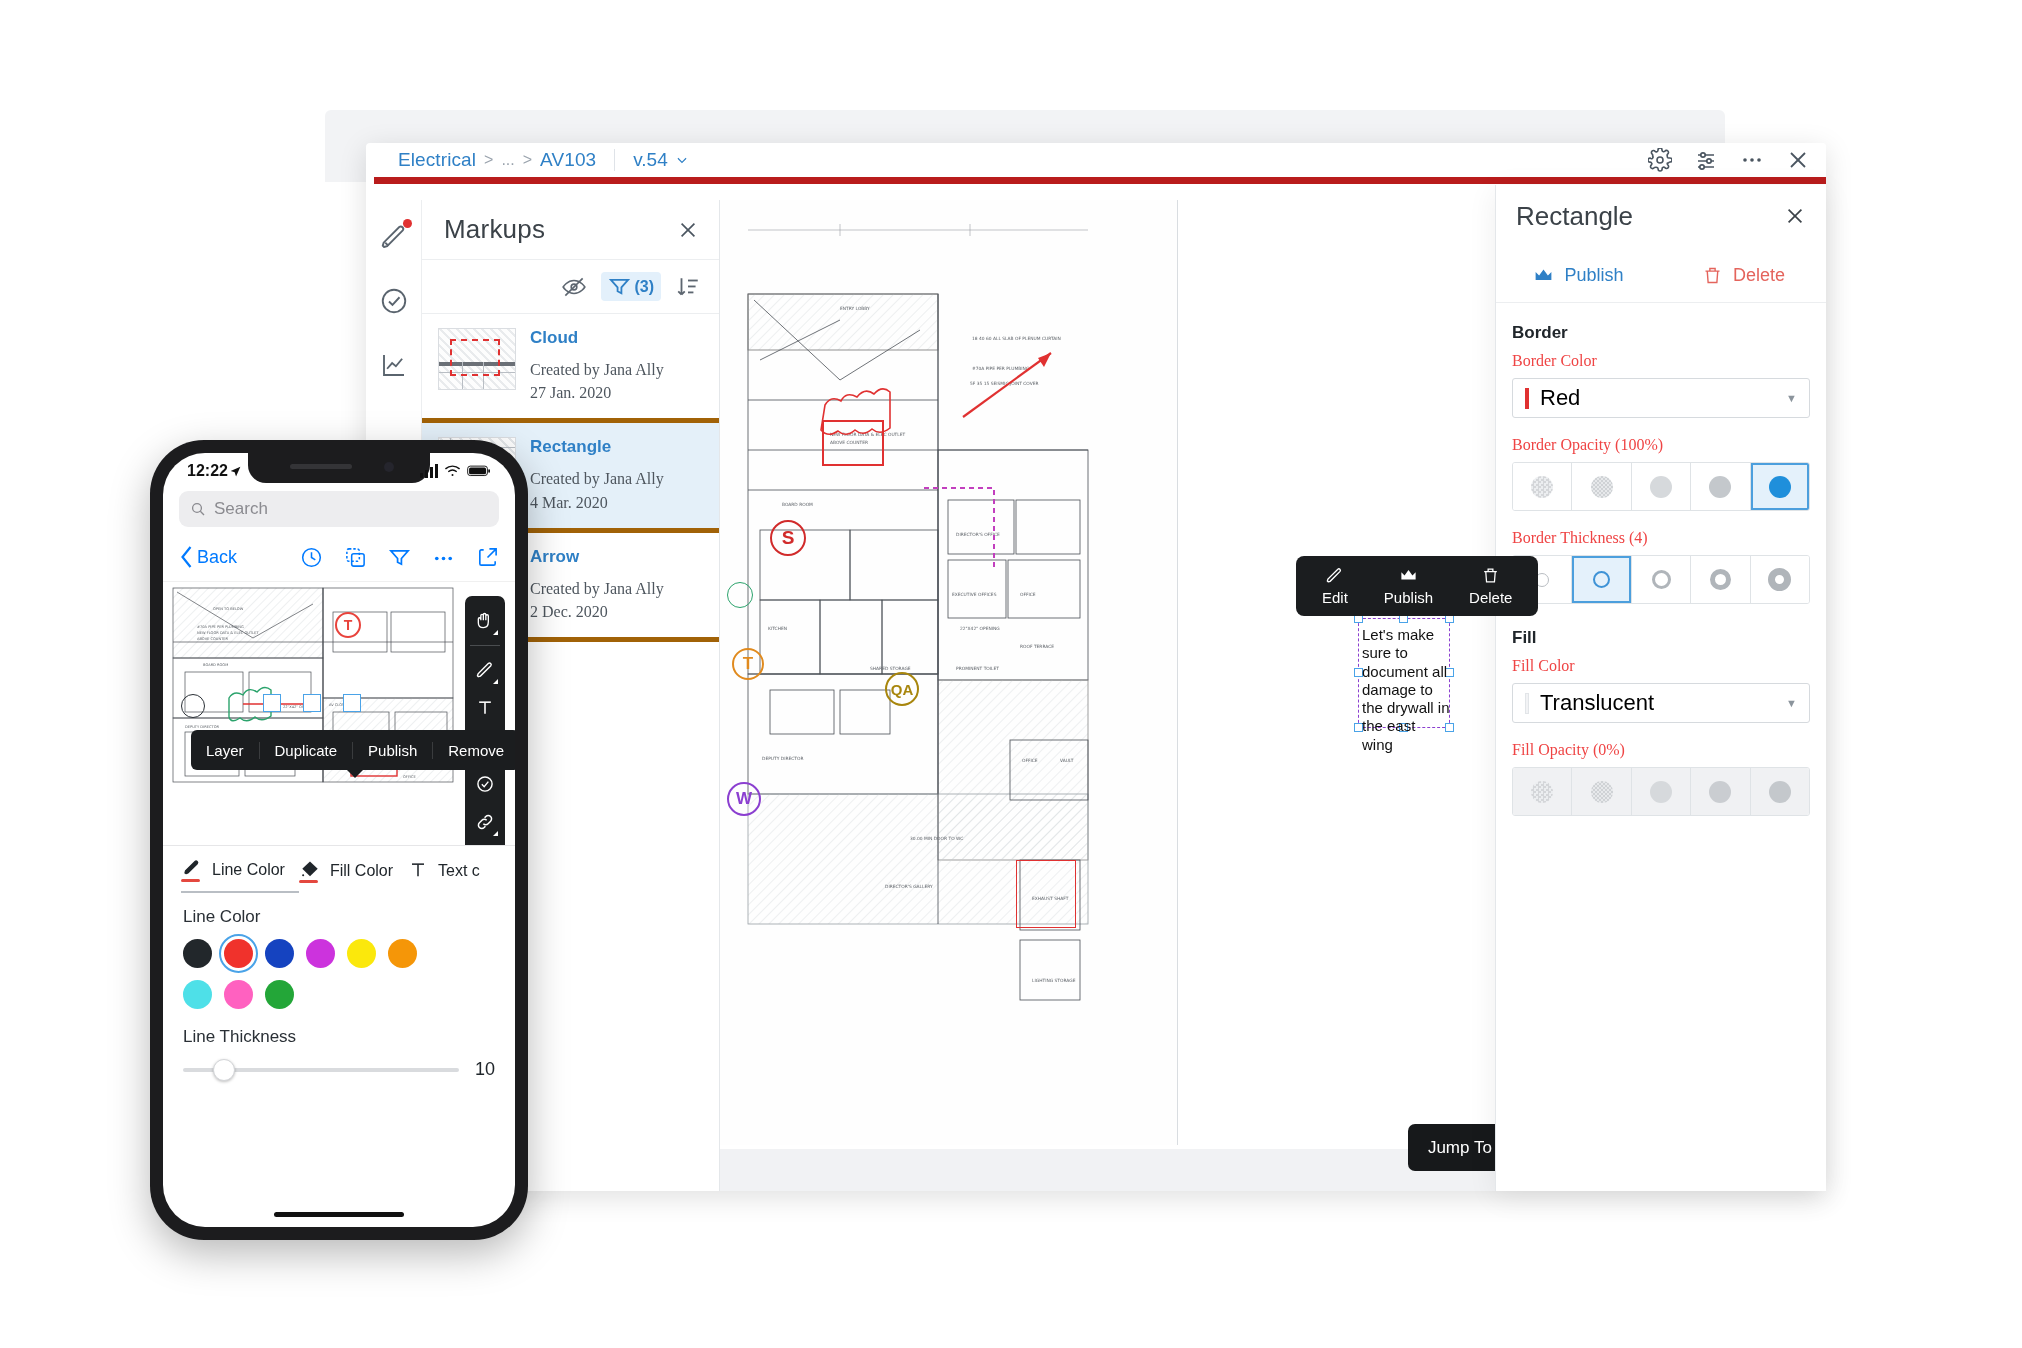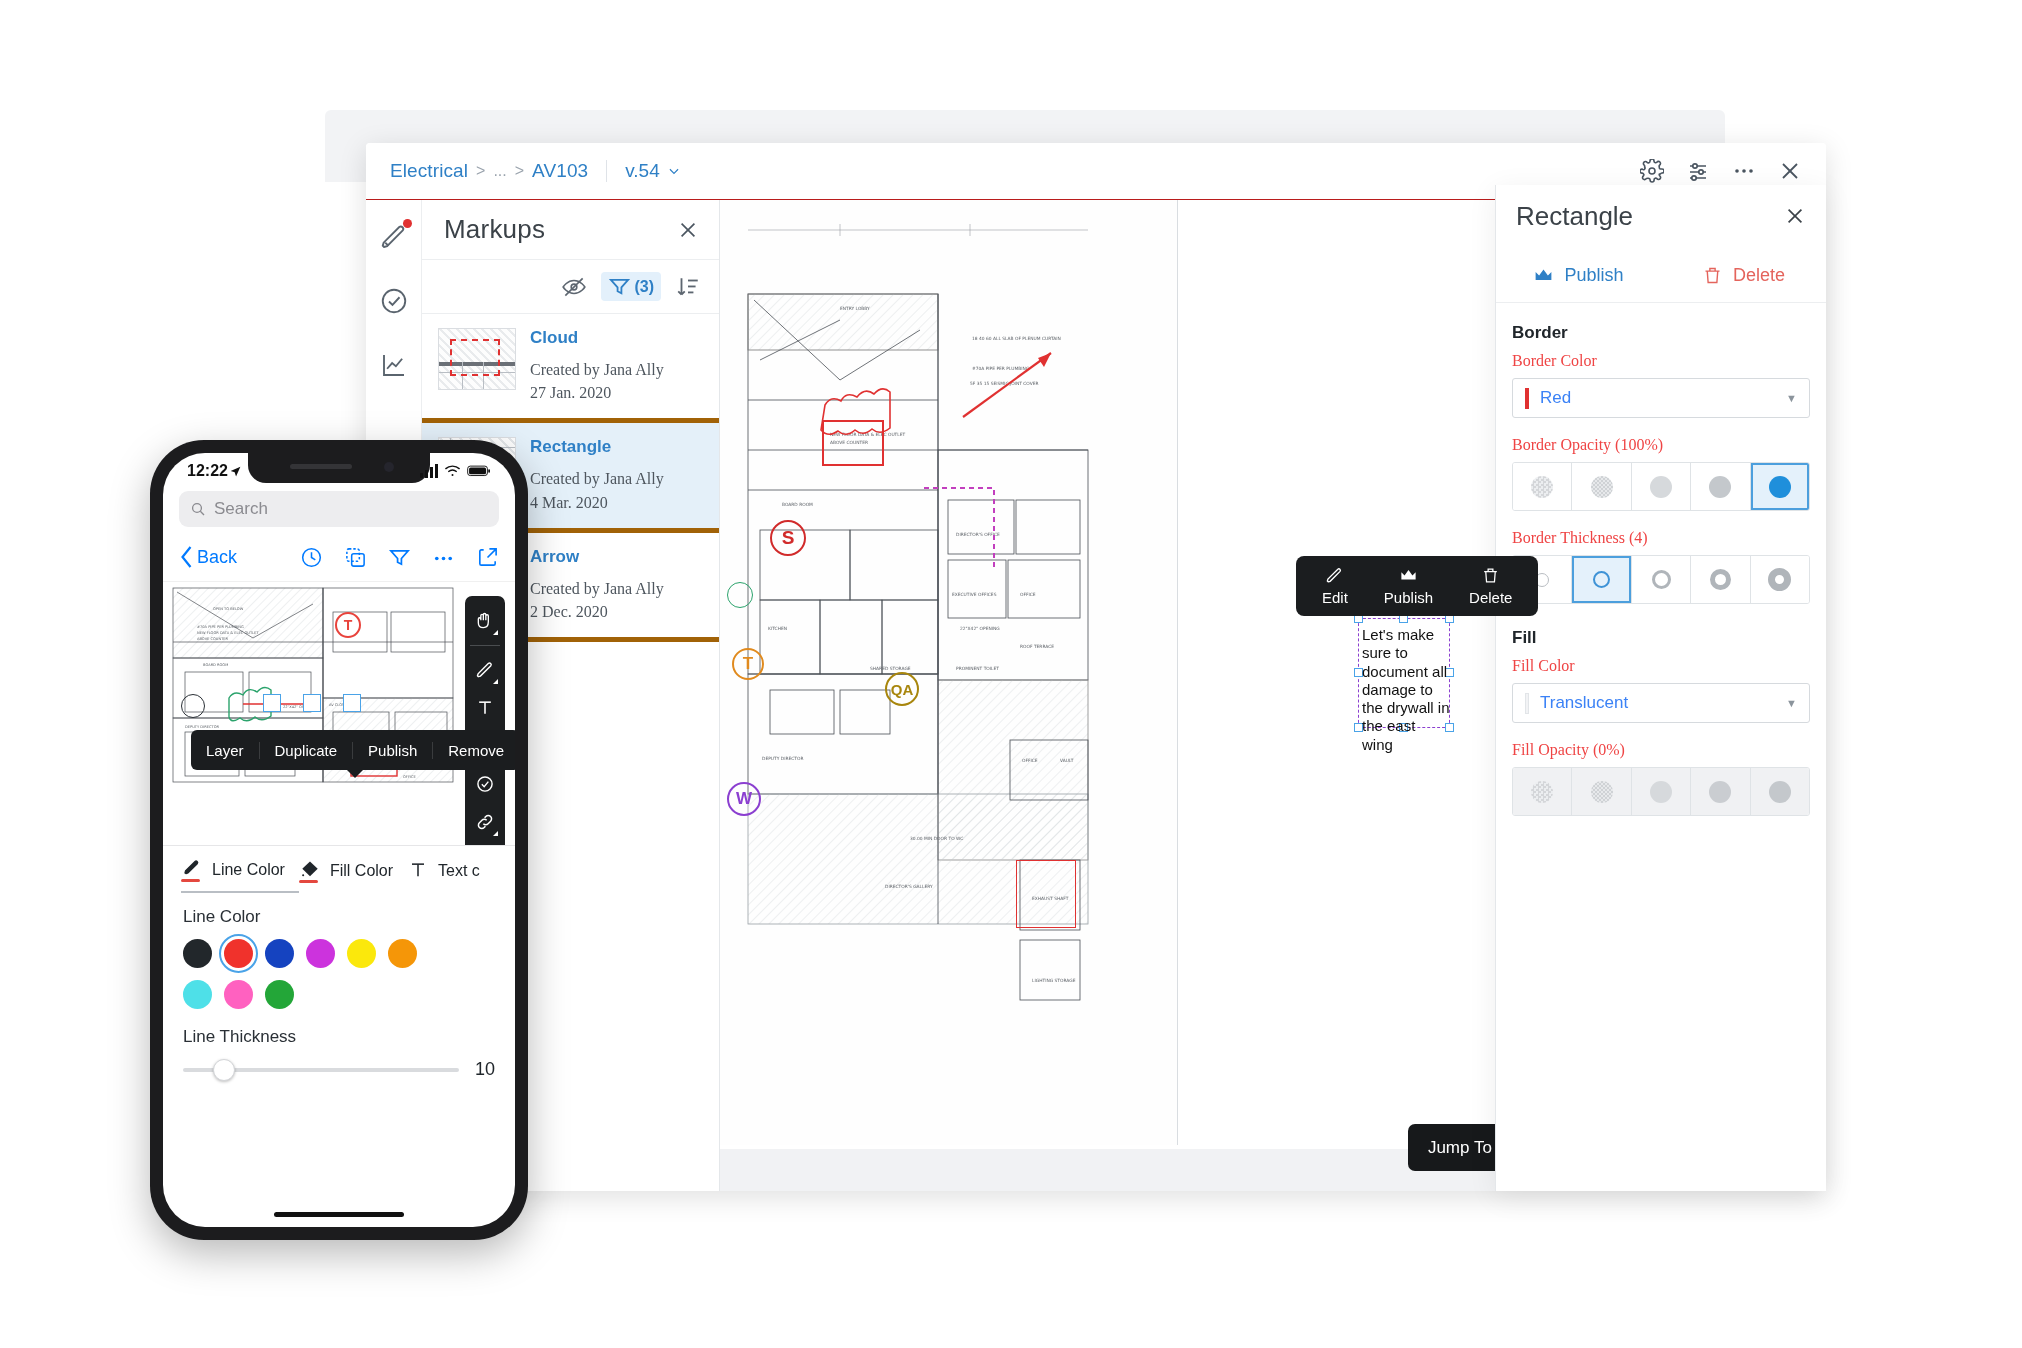--- a/index.html
+++ b/index.html
@@ -19,22 +19,22 @@
   }
   #desktop-window {
     position:absolute; left:366px; top:143px; width:1460px; height:1048px;
     background:#ffffff; border-radius:4px;
     box-shadow: 0 6px 28px rgba(0,0,0,0.13);
     overflow:hidden;
   }
 
   
   #desk-topbar {
-    position:absolute; left:0; top:0; width:100%; height:57px;
-    border-bottom:1px solid #b91c1c; background:#fff;
+    position:absolute; left:8px; top:0; width:100%; height:41px;
+    border-bottom:7px solid #b91c1c; background:#fff;
     display:flex; align-items:center; padding:0 24px;
   }
   .crumb { color:#2f80c6; font-size:19px; letter-spacing:.1px; }
   .crumb-sep { color:#9aa3ad; font-size:16px; margin:0 8px; }
   .crumb-dots { color:#9aa3ad; font-size:16px; }
   #version-sep { width:1px; height:22px; background:#dfe3e8; margin:0 18px; }
   #version { color:#2f80c6; font-size:19px; display:flex; align-items:center; gap:7px;}
   .topbar-right { margin-left:auto; display:flex; align-items:center; gap:22px; }
   .tb-icon { width:24px; height:24px; color:#4a5560; display:flex; align-items:center; justify-content:center; }
   .tb-icon svg { width:100%; height:100%; }
@@ -193,21 +193,21 @@
   #act-delete { color:#e4645c; }
 
   .props-body { padding:20px 16px 0; }
   .sec-title { font-size:17px; font-weight:bold; color:#20262b; margin-bottom:9px; }
   .fld-label { font-size:16px; color:#ef4444; margin-bottom:8px;font-family:Liberation Serif, serif; }
   .select {
     height:40px; border:1px solid #d6dade; border-radius:3px; background:#fff;
     display:flex; align-items:center; padding:0 12px; gap:11px; margin-bottom:18px;
   }
   .sw-bar { width:4px; height:21px; }
-  .sel-val { font-size:17px; color:#3b82f6; }
+  .sel-val { font-size:22px; color:#000000; }
   .sel-caret { margin-left:auto; color:#8b949c; font-size:11px; }
 
   .opt-row { display:flex; border:1px solid #dfe3e6; border-radius:3px; overflow:hidden; margin-bottom:18px; }
   .opt { flex:1; height:47px; display:flex; align-items:center; justify-content:center;
     border-right:1px solid #dfe3e6; background:#fff; }
   .opt:last-child { border-right:none; }
   .opt.sel { background:#e4f1fb; box-shadow: inset 0 0 0 2px #4c9fdd; }
   .opt.dim { background:#f0f1f3; }
   .dotc { border-radius:50%; }
 

